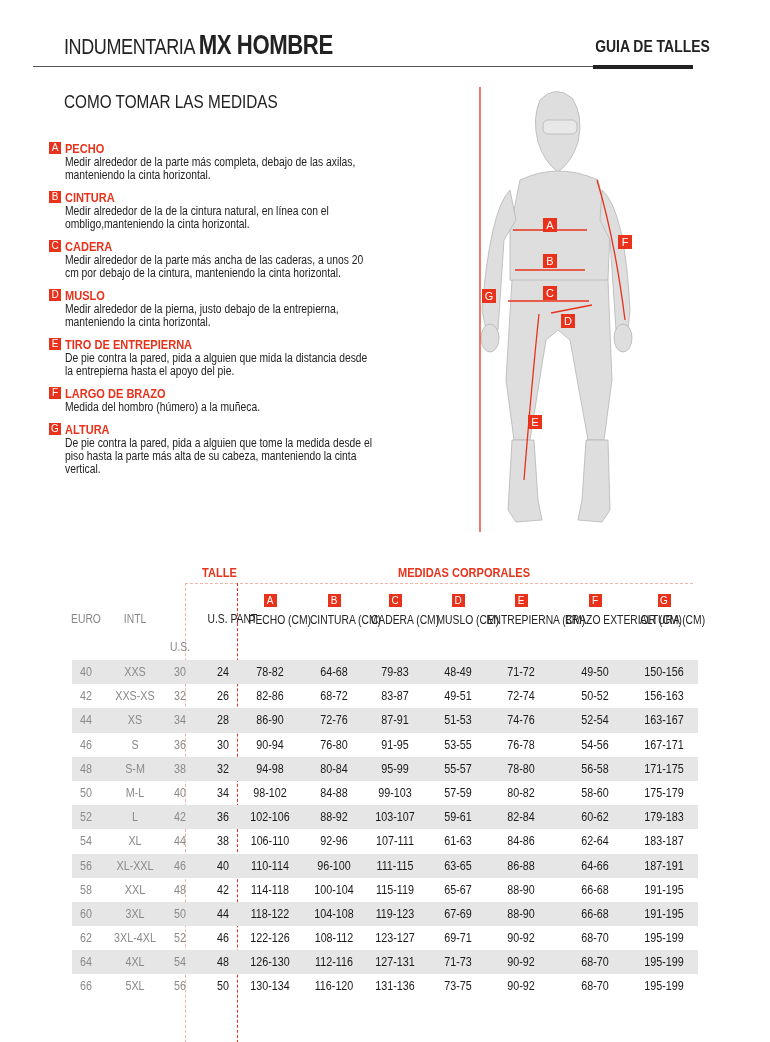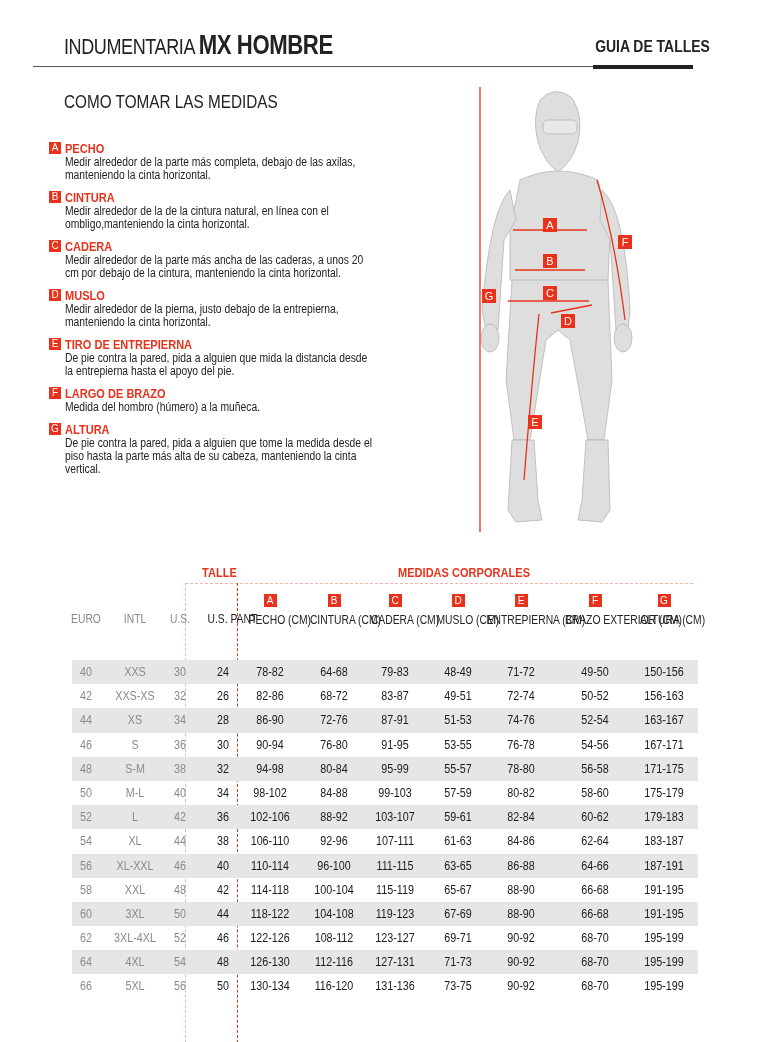--- a/index.html
+++ b/index.html
@@ -174,21 +174,21 @@
   <div class="dash-top"></div>
   <div class="vline-talle"></div>
   <div class="vline-med"></div>
   <div id="col-heads">
       <div class="col-head grey" style="left: -6px; width: 40px;">
         <span class="txt">EURO</span>
       </div>
       <div class="col-head grey" style="left: 33px; width: 60px;">
         <span class="txt">INTL</span>
       </div>
-      <div class="col-head grey" style="left: 93px; width: 30px;">
+      <div class="col-head grey" style="left: 93px; width: 30px; margin-top: 28px;">
         <span class="txt">U.S.</span>
       </div>
       <div class="col-head" style="left: 133px; width: 36px; top: 52px;">
         <span class="txt">U.S. PANT</span>
       </div>
       <div class="col-head" style="left: 173px; width: 50px;"><span class="lb">A</span><span class="txt">PECHO (CM)</span></div>
       <div class="col-head" style="left: 234px; width: 56px;"><span class="lb">B</span><span class="txt">CINTURA (CM)</span></div>
       <div class="col-head" style="left: 295px; width: 56px;"><span class="lb">C</span><span class="txt">CADERA (CM)</span></div>
       <div class="col-head" style="left: 361px; width: 50px;"><span class="lb">D</span><span class="txt">MUSLO (CM)</span></div>
       <div class="col-head" style="left: 409px; width: 80px;"><span class="lb">E</span><span class="txt">ENTREPIERNA (CM)</span></div>

